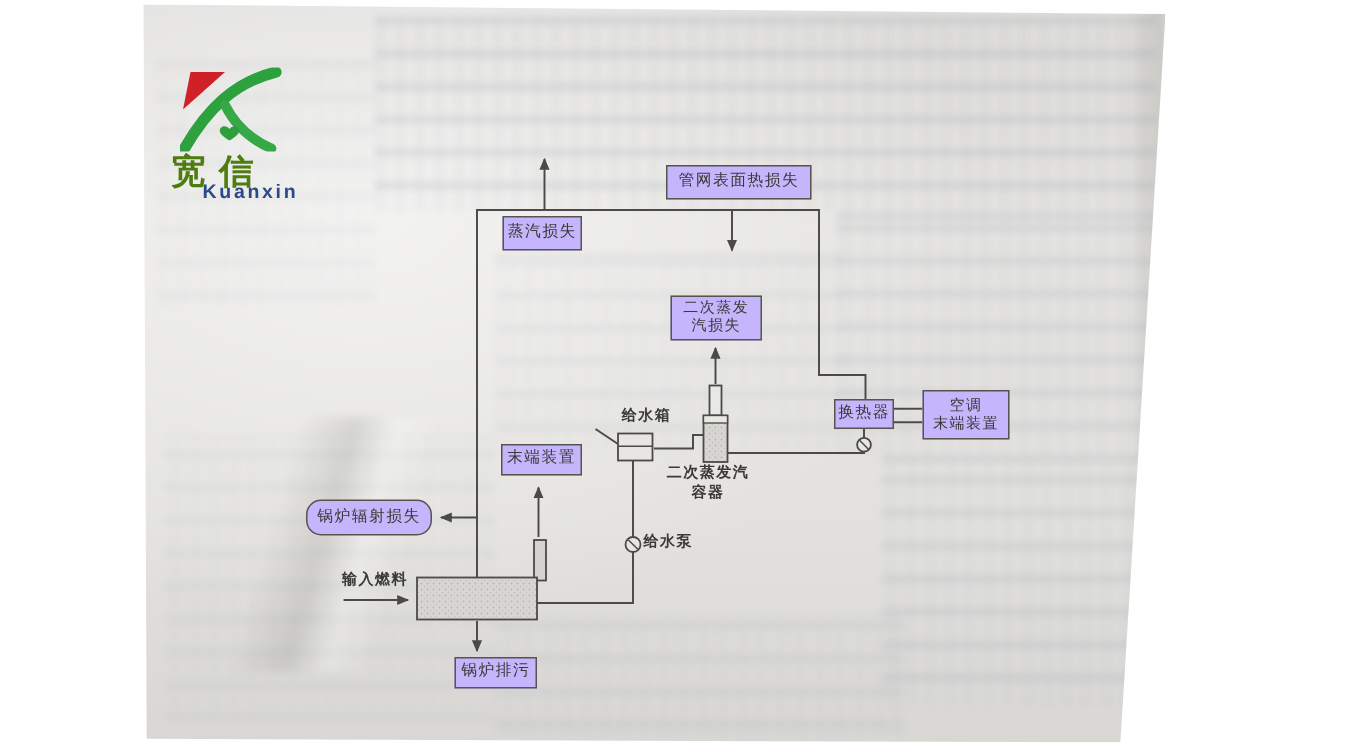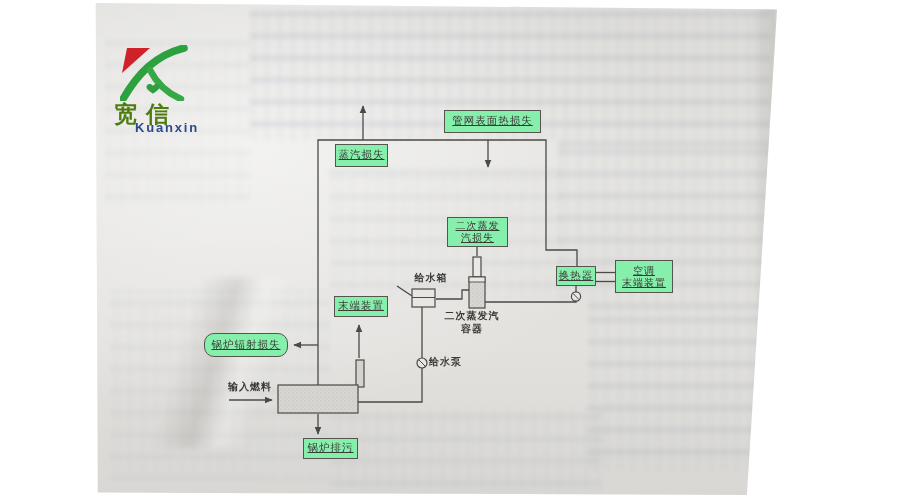--- a/index.html
+++ b/index.html
@@ -43,23 +43,23 @@
   }
   .logo-en{
     position:absolute;left:115px;top:120px;width:110px;
     font-size:13px;font-weight:700;letter-spacing:1.8px;color:#2b4a8b;
     font-family:"Liberation Sans","DejaVu Sans",sans-serif;
     padding-left:20px;
   }
   
   .dbox{
     position:absolute;display:flex;flex-direction:column;align-items:center;justify-content:center;
-    border:1.2px solid #55544e;background:#86efac;
+    border:1.2px solid #55544e;background:#c4b5fd;
     font-size:10.5px;line-height:1.2;color:#3b3a36;text-align:center;
-    letter-spacing:1px;box-sizing:border-box;text-decoration:underline;
+    letter-spacing:1px;box-sizing:border-box;
   }
   .dlabel{
     position:absolute;font-size:10px;line-height:1.25;color:#3b3a36;
     text-align:center;letter-spacing:1px;font-weight:bold;
   }
   .caption{
     position:absolute;left:377px;top:463px;
     font-size:13.5px;letter-spacing:1.5px;color:#403f3b;font-weight:500;
   }
   svg.lines{position:absolute;left:0;top:0;}
@@ -133,21 +133,21 @@
       <path d="M572.9,293.3 L579.1,299.7" stroke-width="1"></path>
     </g>
   </svg>
 
   <div class="dbox" style="left:335px;top:144px;width:53px;height:23px;">
     <span>蒸汽损失</span>
   </div>
   <div class="dbox" style="left:444px;top:110px;width:97px;height:23px;">
     <span>管网表面热损失</span>
   </div>
-  <div class="dbox" style="left:447px;top:197px;width:61px;height:30px;font-size:10px;margin-top:20px;">
+  <div class="dbox" style="left:447px;top:197px;width:61px;height:30px;font-size:10px;">
     <span>二次蒸发</span>
     <span>汽损失</span>
   </div>
   <div class="dbox" style="left:556px;top:266px;width:40px;height:20px;">
     <span>换热器</span>
   </div>
   <div class="dbox" style="left:615px;top:260px;width:58px;height:33px;font-size:10px;">
     <span>空调</span>
     <span>末端装置</span>
   </div>

